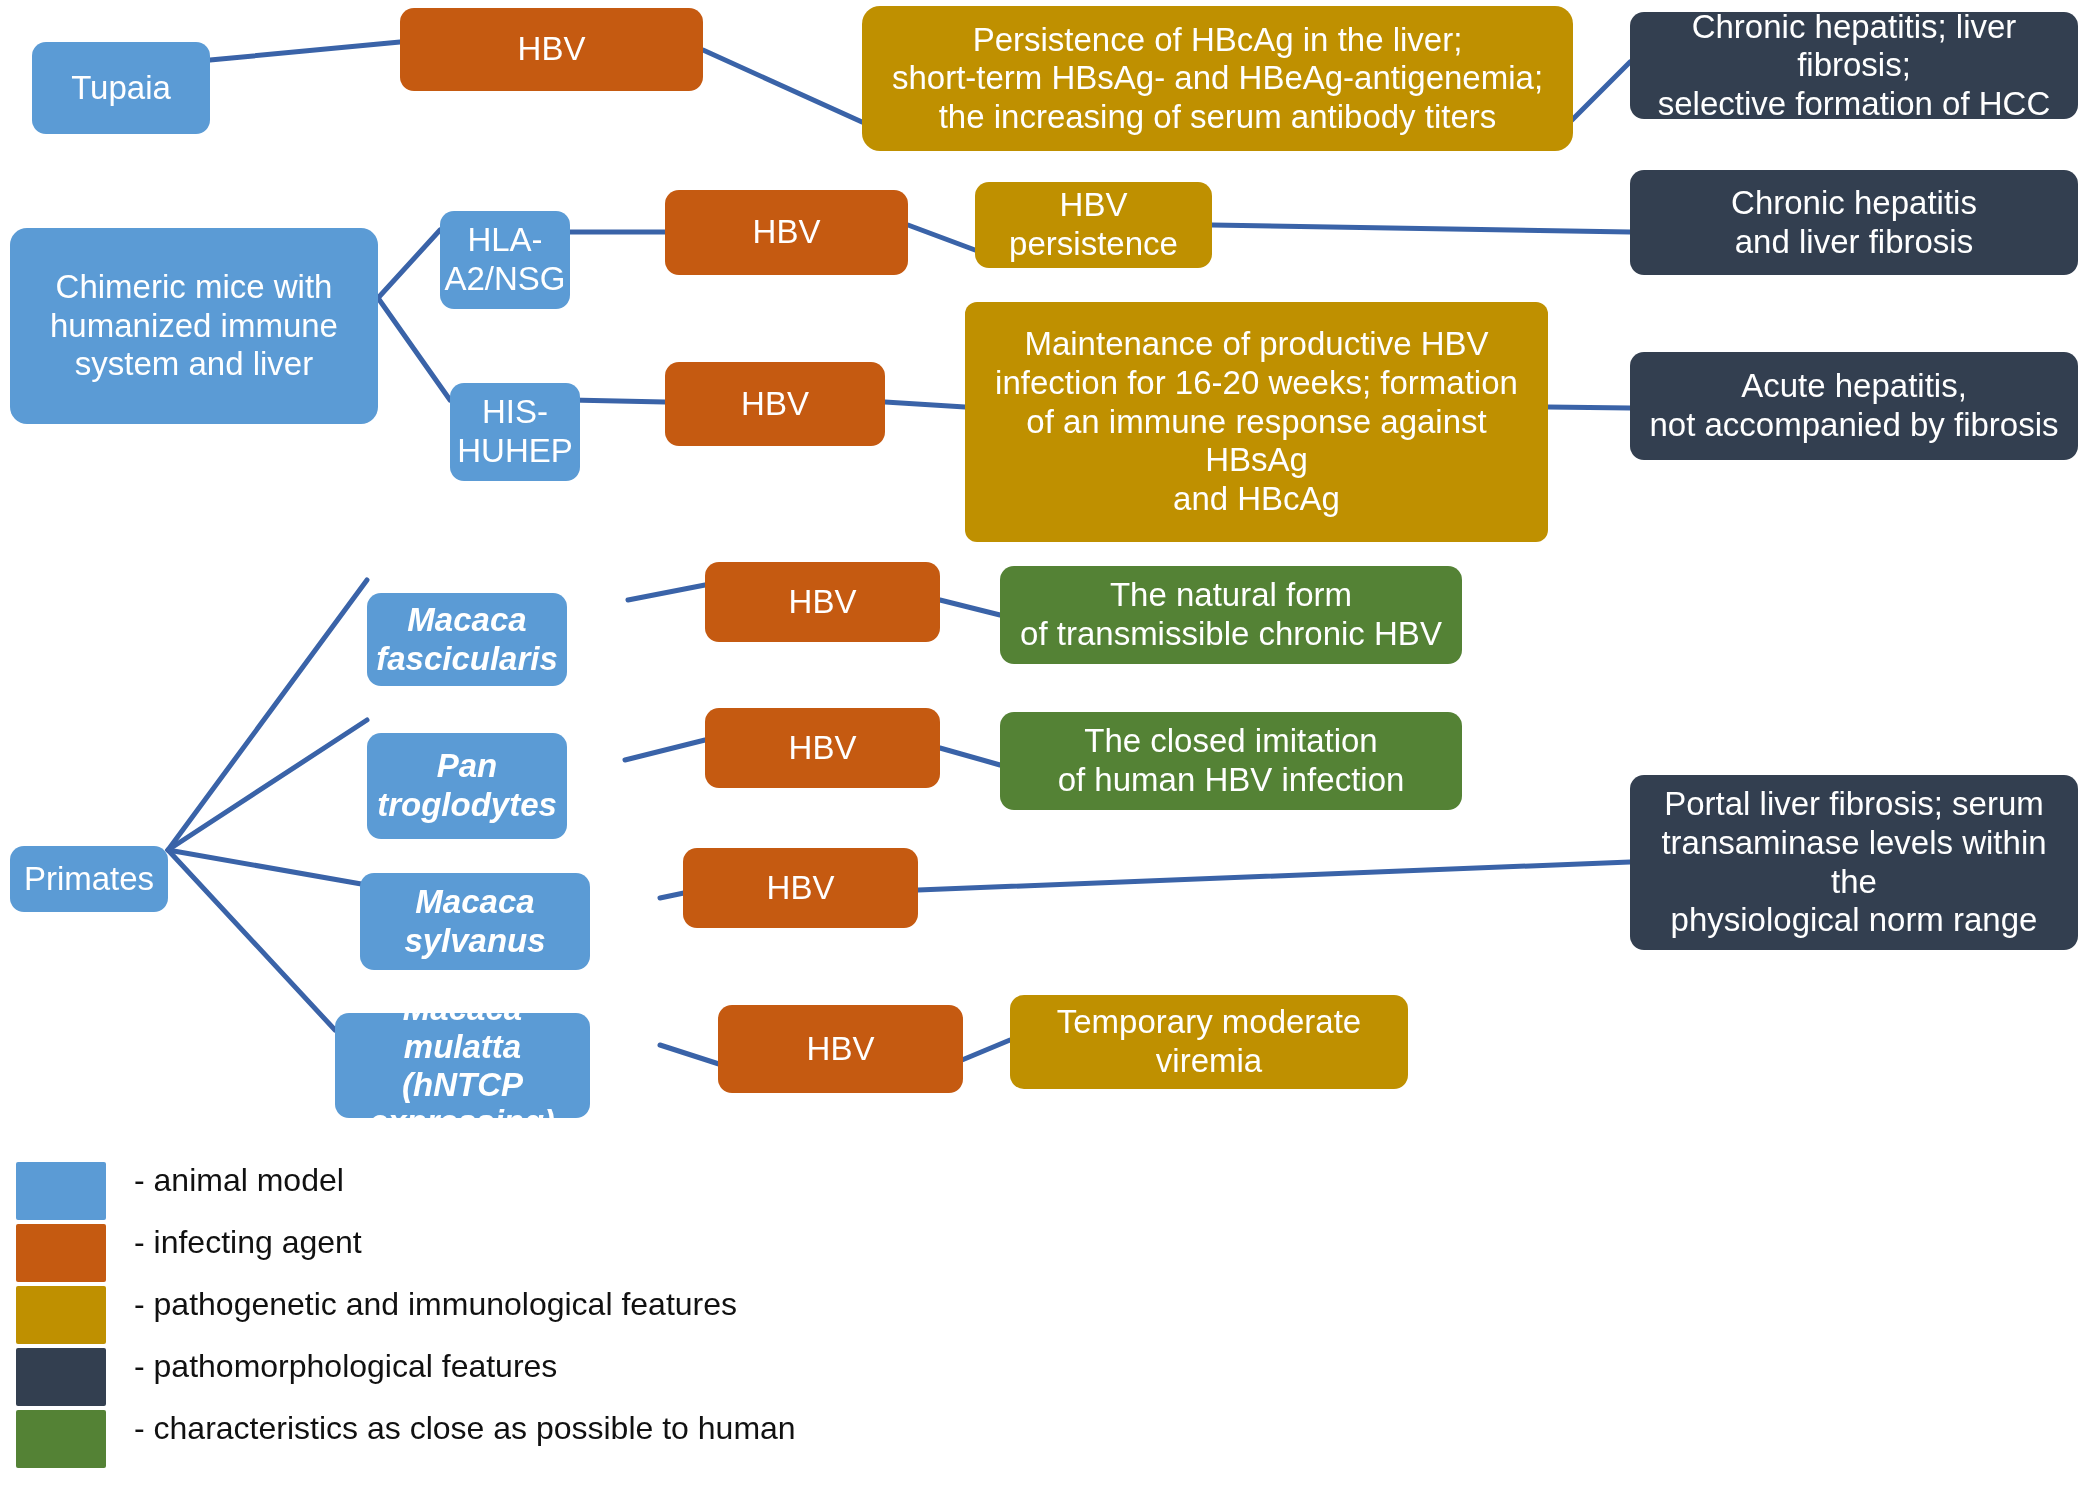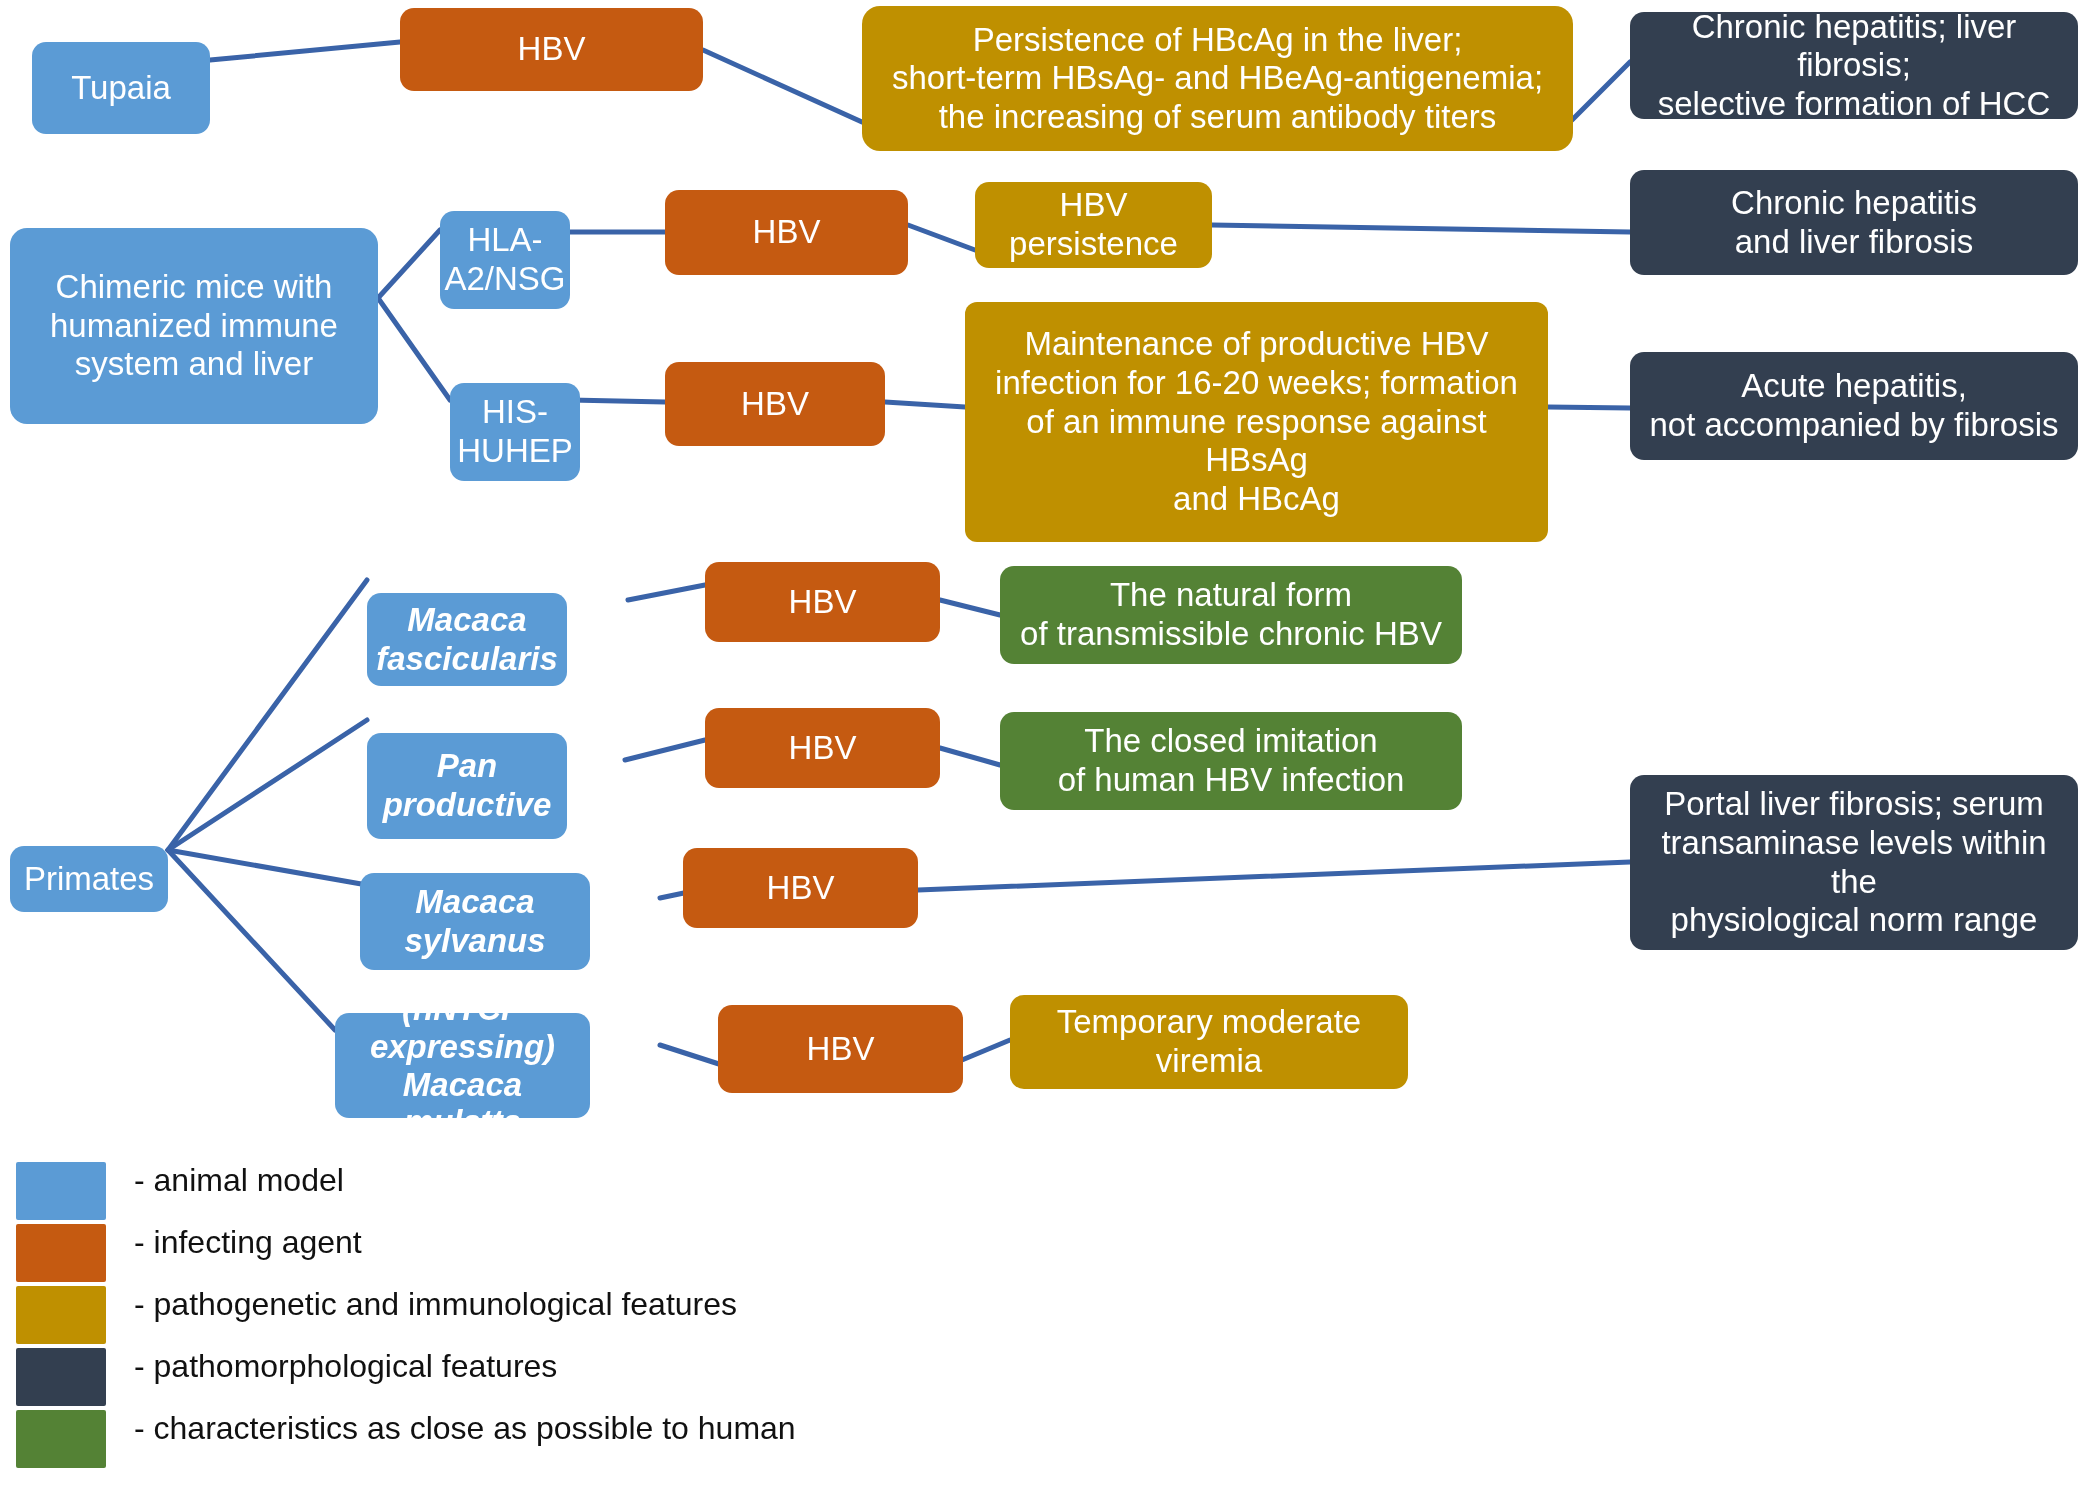--- a/index.html
+++ b/index.html
@@ -153,34 +153,34 @@
   <div class="node n-blue" style="left:10px; top:818px; width:158px; height:66px; font-size:33px;">Primates</div>
 
   <div class="node n-blue sp-italic" style="left:367px; top:565px; width:200px; height:93px; font-size:33px;">Macaca
 fascicularis</div>
 
   <div class="node n-orange" style="left:705px; top:562px; width:235px; height:80px; font-size:33px;">HBV</div>
 
   <div class="node n-green" style="left:1000px; top:566px; width:462px; height:98px; font-size:33px;">The natural form
 of transmissible chronic HBV</div>
 
-  <div class="node n-blue sp-italic" style="left:367px; top:705px; width:200px; height:106px; font-size:33px;">Pan productive</div>
+  <div class="node n-blue sp-italic" style="left:367px; top:705px; width:200px; height:106px; font-size:33px;">Pan troglodytes</div>
 
   <div class="node n-orange" style="left:705px; top:708px; width:235px; height:80px; font-size:33px;">HBV</div>
 
   <div class="node n-green" style="left:1000px; top:712px; width:462px; height:98px; font-size:33px;">The closed imitation
 of human HBV infection</div>
 
   <div class="node n-blue sp-italic" style="left:360px; top:845px; width:230px; height:97px; font-size:33px;">Macaca sylvanus</div>
 
   <div class="node n-orange" style="left:683px; top:848px; width:235px; height:80px; font-size:33px;">HBV</div>
 
   <div class="node n-blue sp-italic" style="left:335px; top:985px; width:255px; height:105px; font-size:33px; flex-direction:column; line-height:1.15;">
+    <span>Macaca mulatta</span>
     <span>(hNTCP expressing)</span>
-    <span>Macaca mulatta</span>
   </div>
 
   <div class="node n-orange" style="left:718px; top:1005px; width:245px; height:88px; font-size:33px;">HBV</div>
 
   <div class="node n-gold" style="left:1010px; top:995px; width:398px; height:94px; font-size:33px;">Temporary moderate
 viremia</div>
 
   <div class="node n-dark" style="left:1630px; top:775px; width:448px; height:175px; font-size:33px;">Portal liver fibrosis; serum
 transaminase levels within the
 physiological norm range</div>

